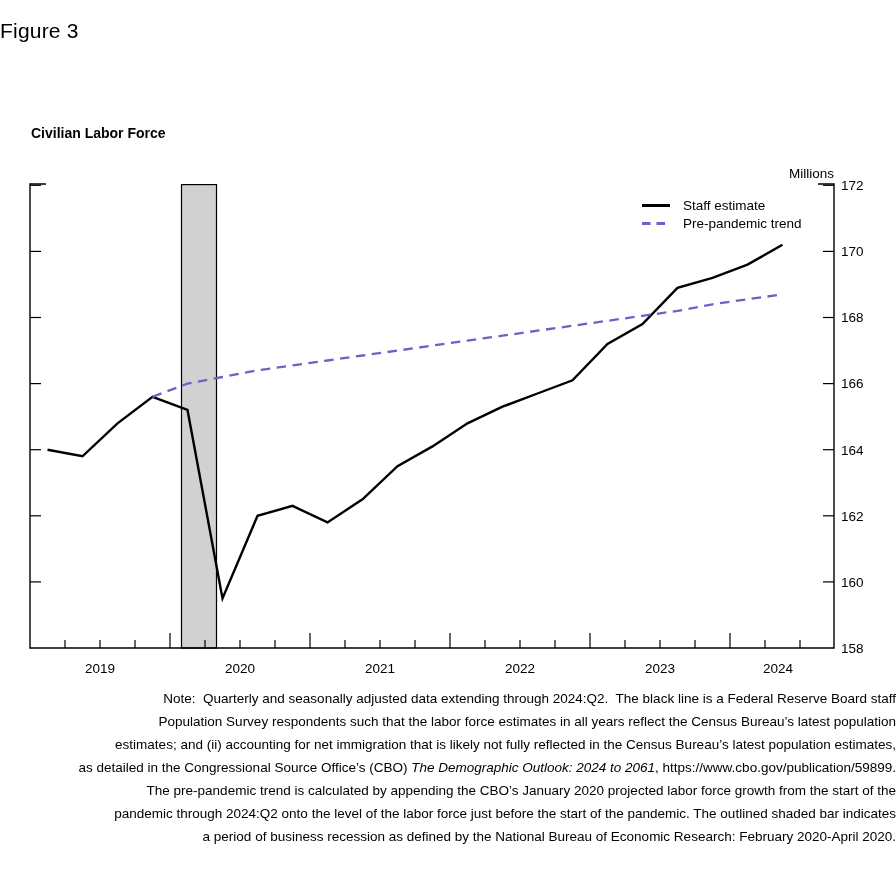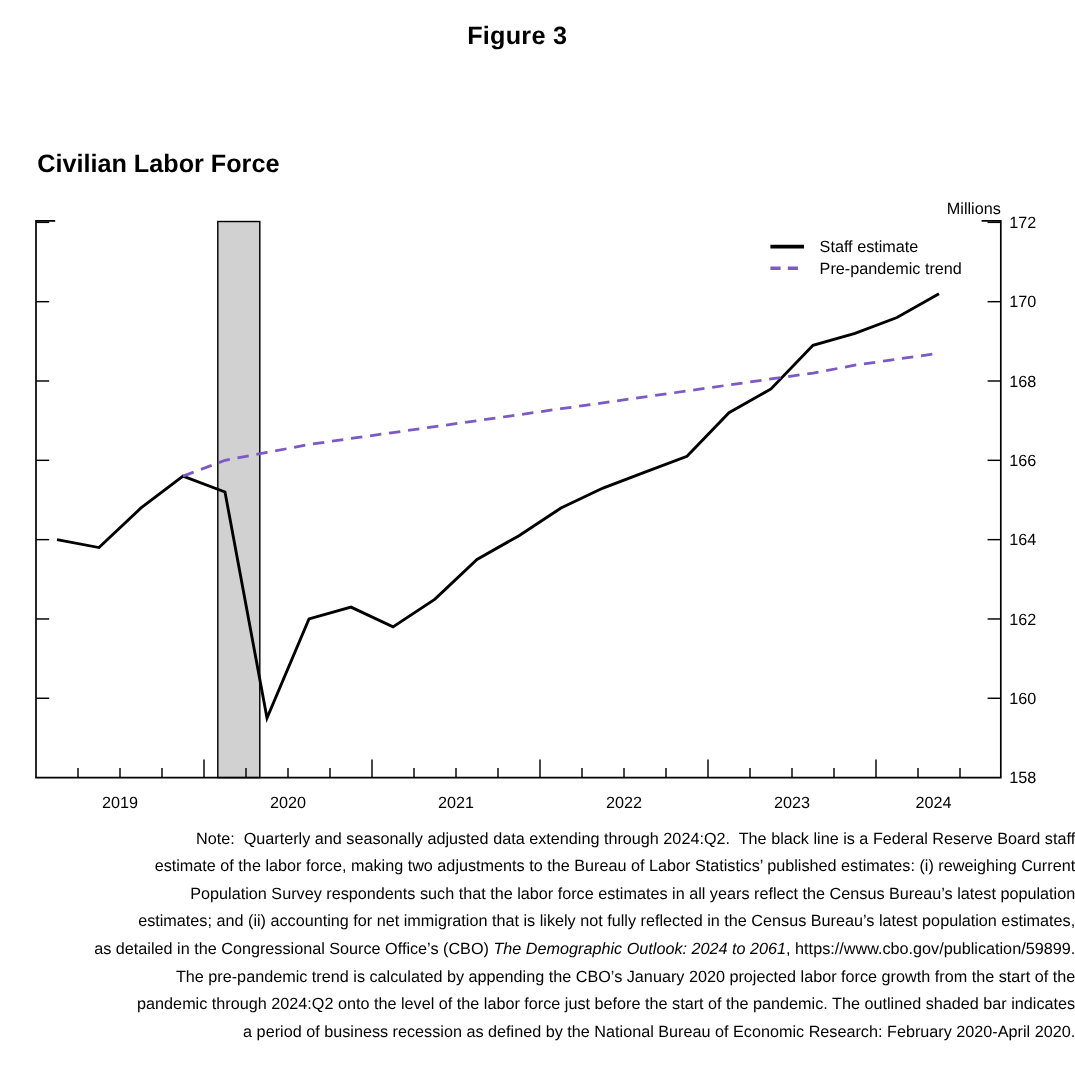--- a/index.html
+++ b/index.html
@@ -1,20 +1,20 @@
 <!DOCTYPE html>
 <html><head>
 <meta charset="utf-8">
 <style>
   html,body{margin:0;padding:0;background:#fff;}
   body{position:relative;width:896px;height:895px;overflow:hidden;
        font-family:"Liberation Sans","DejaVu Sans",sans-serif;color:#000;}
-  .figure-title{position:absolute;top:19px;left:0;width:862px;text-align:center;
-       font-size:21px;font-weight:bold;letter-spacing:.2px;}
-  .chart-title{position:absolute;top:125px;left:31px;font-size:21px;font-weight:bold;}
+  .figure-title{position:absolute;top:19px;left:0;width:862px;text-align:left;
+       font-size:21px;font-weight:normal;letter-spacing:.2px;}
+  .chart-title{position:absolute;top:125px;left:31px;font-size:14px;font-weight:bold;}
   #chart{position:absolute;left:0;top:0;}
   svg text{font-family:"Liberation Sans","DejaVu Sans",sans-serif;fill:#000;}
   .note{position:absolute;left:32px;top:687px;width:864px;font-size:13.5px;line-height:23px;}
   .note .line{white-space:pre;text-align:right;}
   .note .indent{padding-left:23px;}
   .italic{font-style:italic;}
 </style>
 </head>
 <body>
 
@@ -78,20 +78,19 @@
     <polyline points="47.5,449.7 82.5,456.3 117.5,423.3 152.5,396.8 187.5,410.0 222.5,598.4 257.5,515.8 292.5,505.9 327.5,522.4 362.5,499.3 397.5,466.2 432.5,446.4 467.5,423.3 502.5,406.7 537.5,393.5 572.5,380.3 607.5,343.9 642.5,324.1 677.5,287.8 712.5,277.8 747.5,264.6 782.5,244.8" fill="none" stroke="#000000" stroke-width="2.4"></polyline>
     <polyline points="152.5,396.8 187.5,383.6 222.5,377.0 257.5,370.4 292.5,365.4 327.5,360.5 362.5,355.5 397.5,350.6 432.5,345.6 467.5,340.6 502.5,335.7 537.5,330.7 572.5,325.8 607.5,320.8 642.5,315.8 677.5,310.9 712.5,304.3 747.5,299.3 782.5,294.4" fill="none" stroke="#7B5AC6" stroke-width="2.3" stroke-dasharray="9.5 6.5"></polyline>
     <line x1="642" y1="205.5" x2="670" y2="205.5" stroke="#000000" stroke-width="3"></line>
     <text x="683" y="210.3" font-size="13.5" fill="#000000">Staff estimate</text>
     <line x1="642" y1="223.5" x2="665" y2="223.5" stroke="#7B5AC6" stroke-width="3" stroke-dasharray="8.5 6"></line>
     <text x="683" y="228.3" font-size="13.5" fill="#7B5AC6">Pre-pandemic trend</text>
   </svg>
 
 <div class="note">
   <div class="line indent">Note:  Quarterly and seasonally adjusted data extending through 2024:Q2.  The black line is a Federal Reserve Board staff</div>
-  <div class="line">estimate of the labor force, making two adjustments to the Bureau of Labor Statistics’ published estimates: (i) reweighing Current</div>
   <div class="line">Population Survey respondents such that the labor force estimates in all years reflect the Census Bureau’s latest population</div>
   <div class="line">estimates; and (ii) accounting for net immigration that is likely not fully reflected in the Census Bureau’s latest population estimates,</div>
   <div class="line"><span>as detailed in the Congressional Source Office’s (CBO) </span><span class="italic">The Demographic Outlook: 2024 to 2061</span><span>, https://www.cbo.gov/publication/59899.</span></div>
   <div class="line">The pre-pandemic trend is calculated by appending the CBO’s January 2020 projected labor force growth from the start of the</div>
   <div class="line">pandemic through 2024:Q2 onto the level of the labor force just before the start of the pandemic. The outlined shaded bar indicates</div>
   <div class="line">a period of business recession as defined by the National Bureau of Economic Research: February 2020-April 2020.</div>
 </div>
 
 </body></html>

